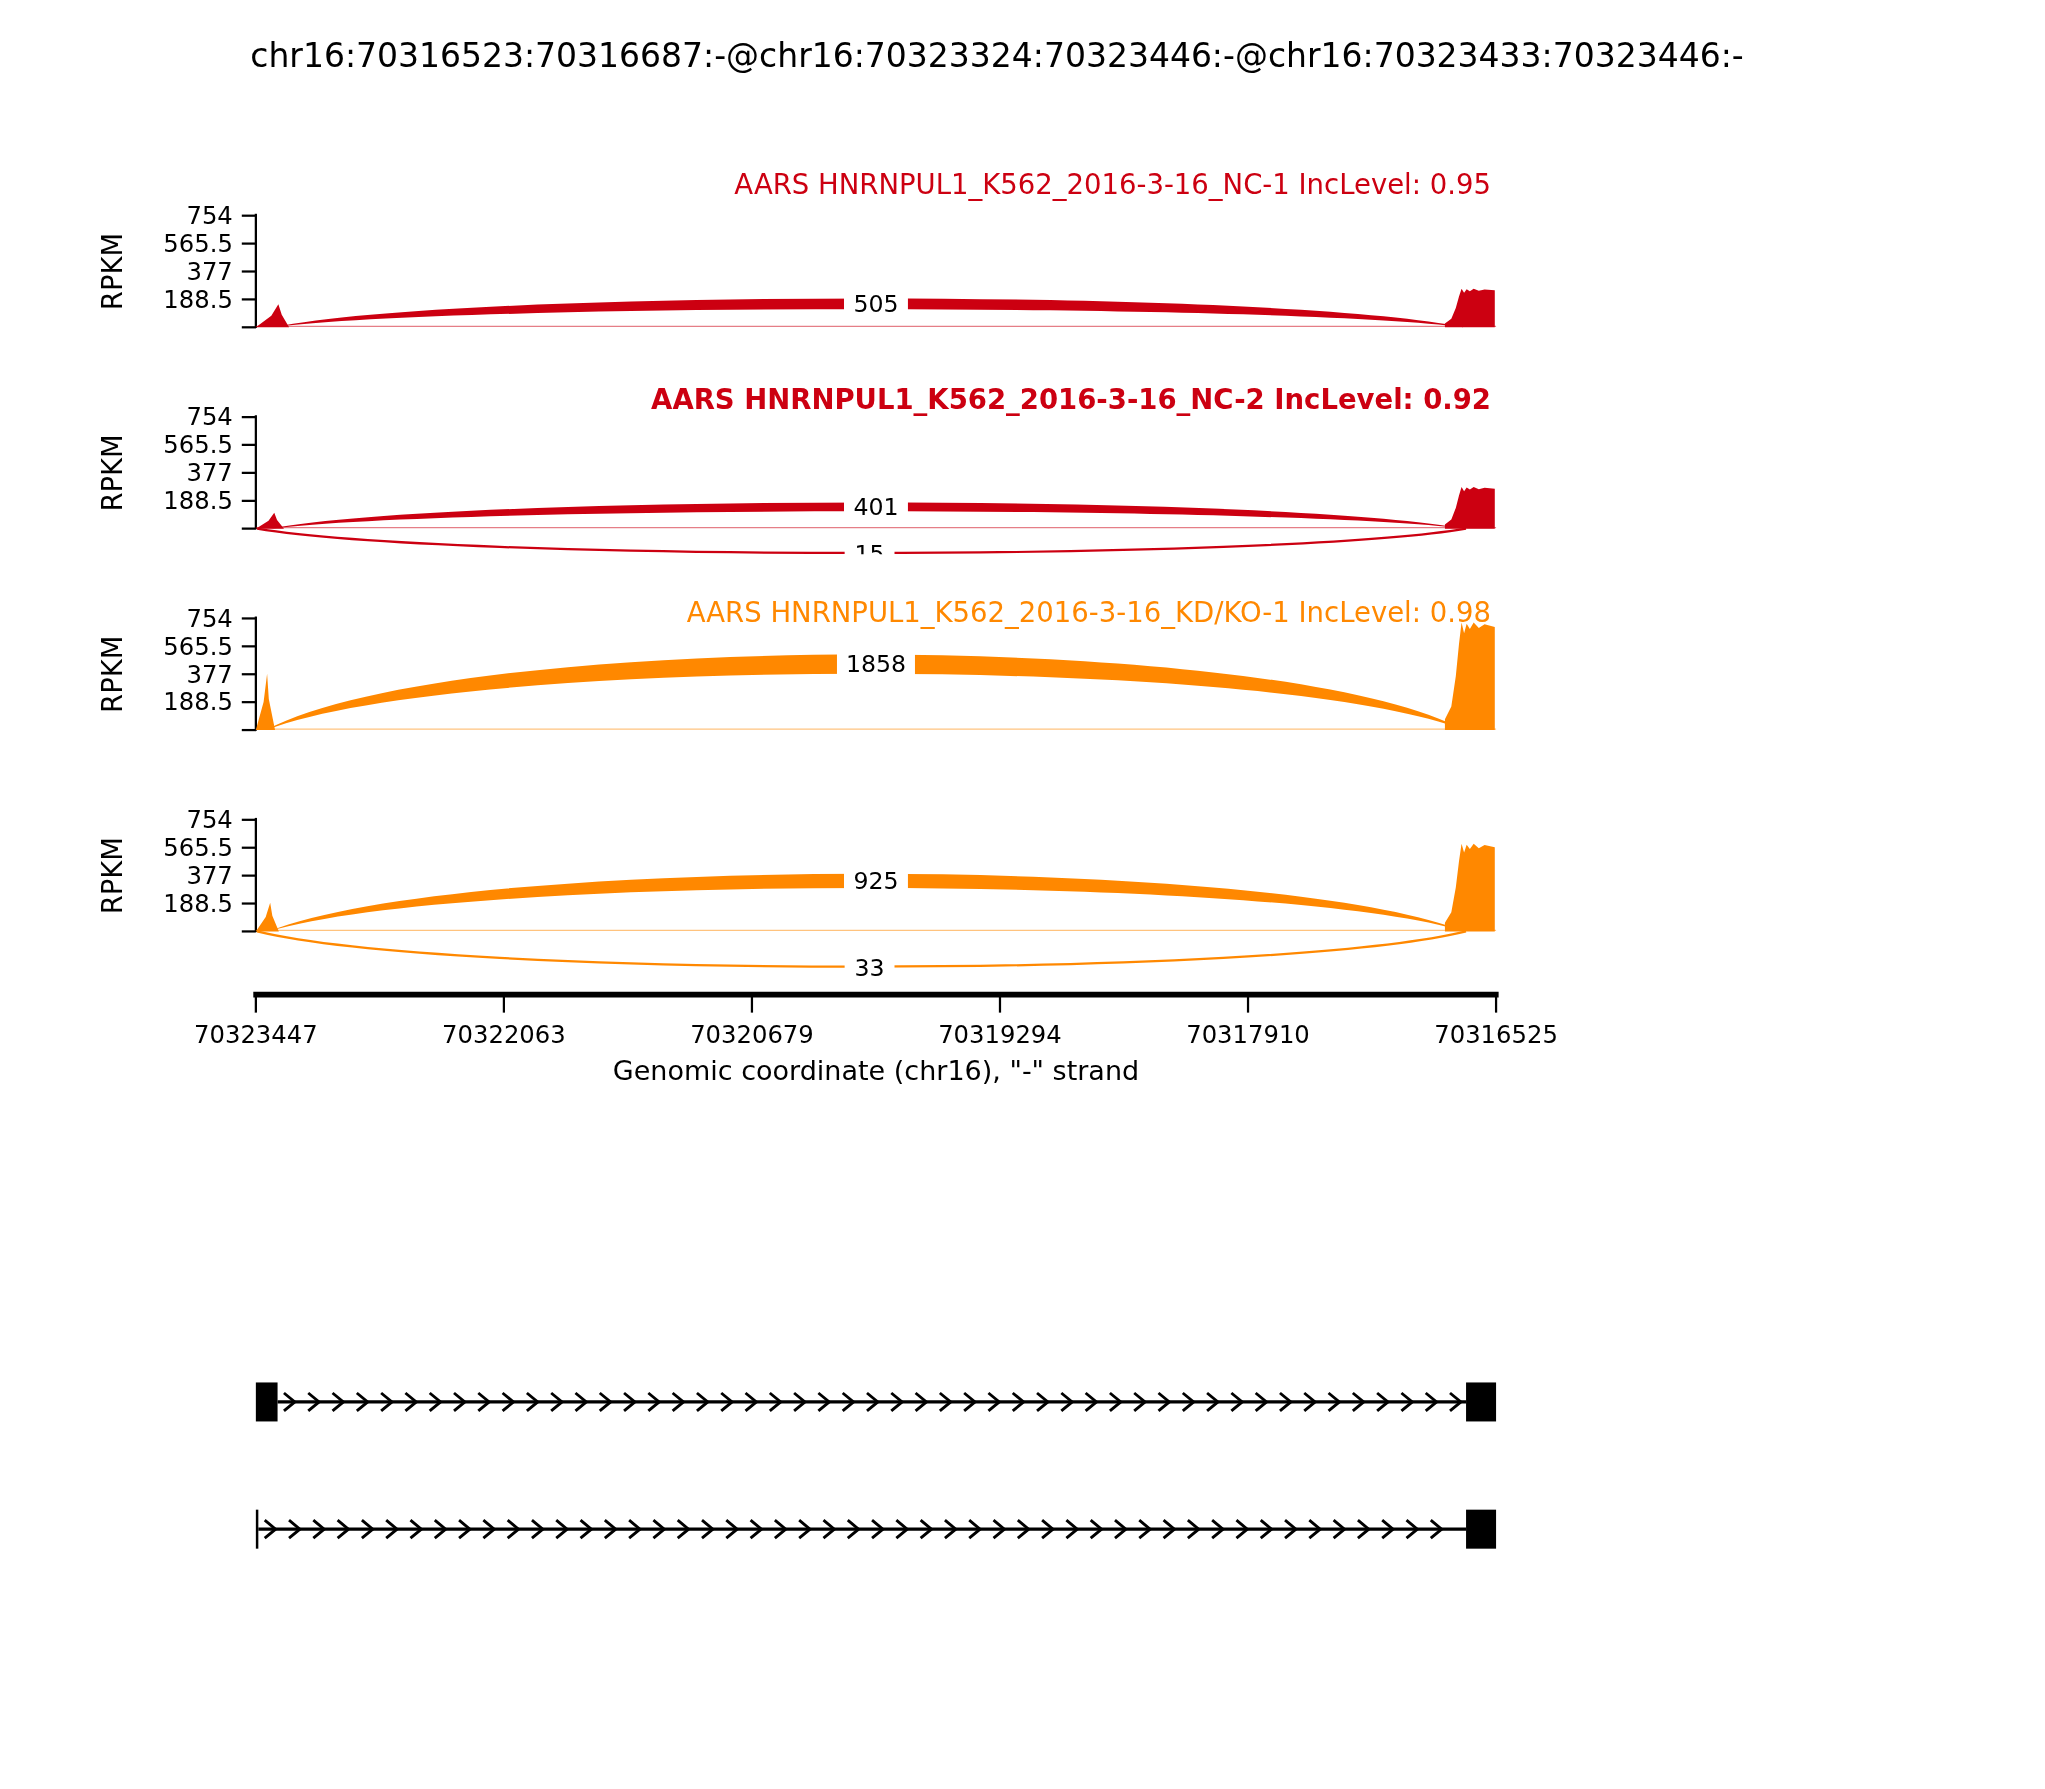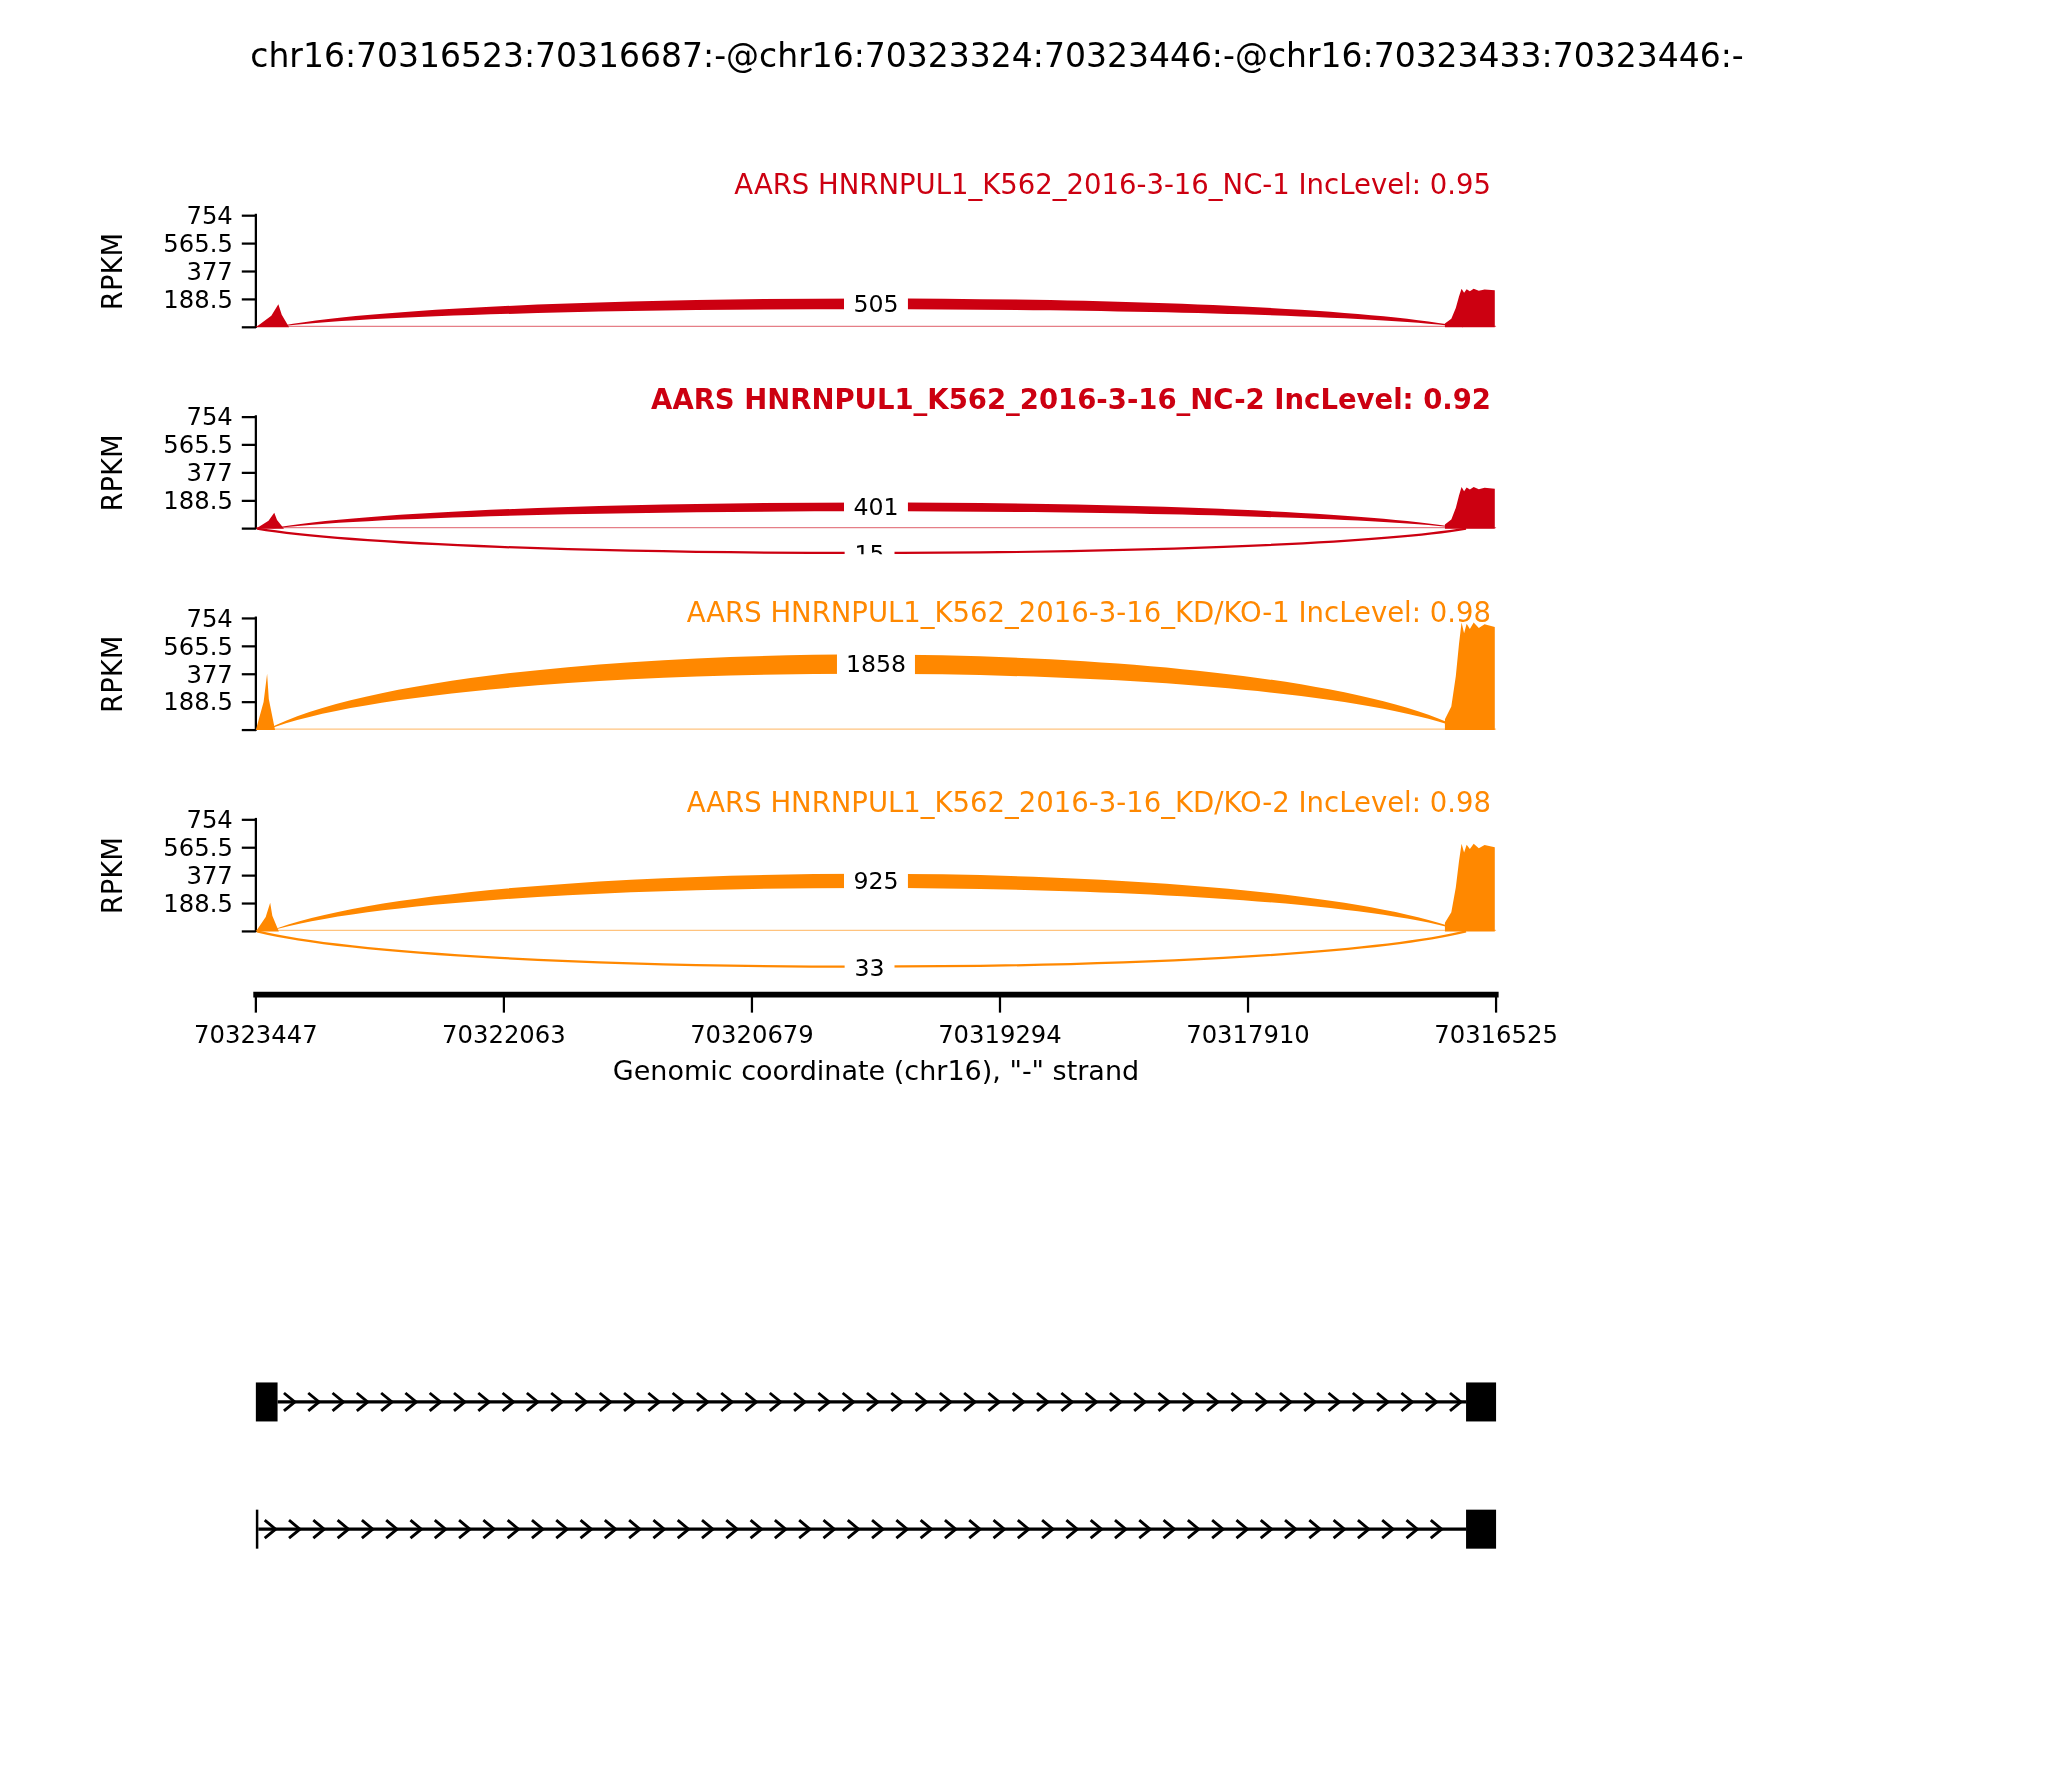--- a/index.html
+++ b/index.html
@@ -21,21 +21,20 @@
 </style>
 </head>
 <body>
 
 <div id="canvas">
   <div class="main-title">chr16:70316523:70316687:-@chr16:70323324:70323446:-@chr16:70323433:70323446:-</div>
 
   <div class="track-title tt0" style="color: rgb(204, 0, 17);">AARS HNRNPUL1_K562_2016-3-16_NC-1 IncLevel: 0.95</div>
   <div class="track-title tt1" style="color: rgb(204, 0, 17);">AARS HNRNPUL1_K562_2016-3-16_NC-2 IncLevel: 0.92</div>
   <div class="track-title tt2" style="color: rgb(255, 136, 0);">AARS HNRNPUL1_K562_2016-3-16_KD/KO-1 IncLevel: 0.98</div>
-  <div class="track-title tt3" style="color: rgb(255, 136, 0);">AARS HNRNPUL1_K562_2016-3-16_KD/KO-2 IncLevel: 0.98</div>
 
   <div class="x-label">Genomic coordinate (chr16), "-" strand</div>
 
   <svg id="plot-svg" width="2046" height="1790" viewBox="0 0 3200 2800">
       <defs>
         <clipPath id="clip-t1">
           <rect x="60" y="527" width="2340" height="340"></rect>
         </clipPath>
       </defs>
       <g>

